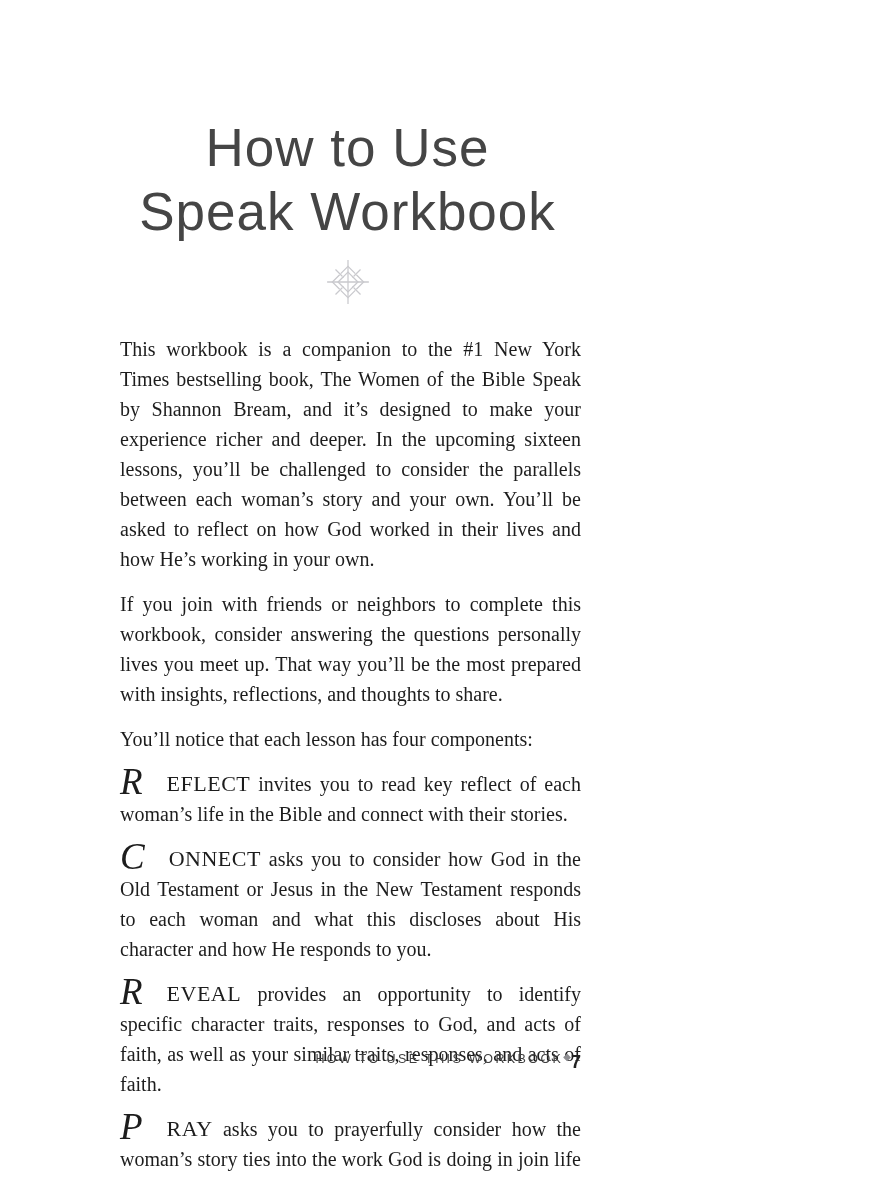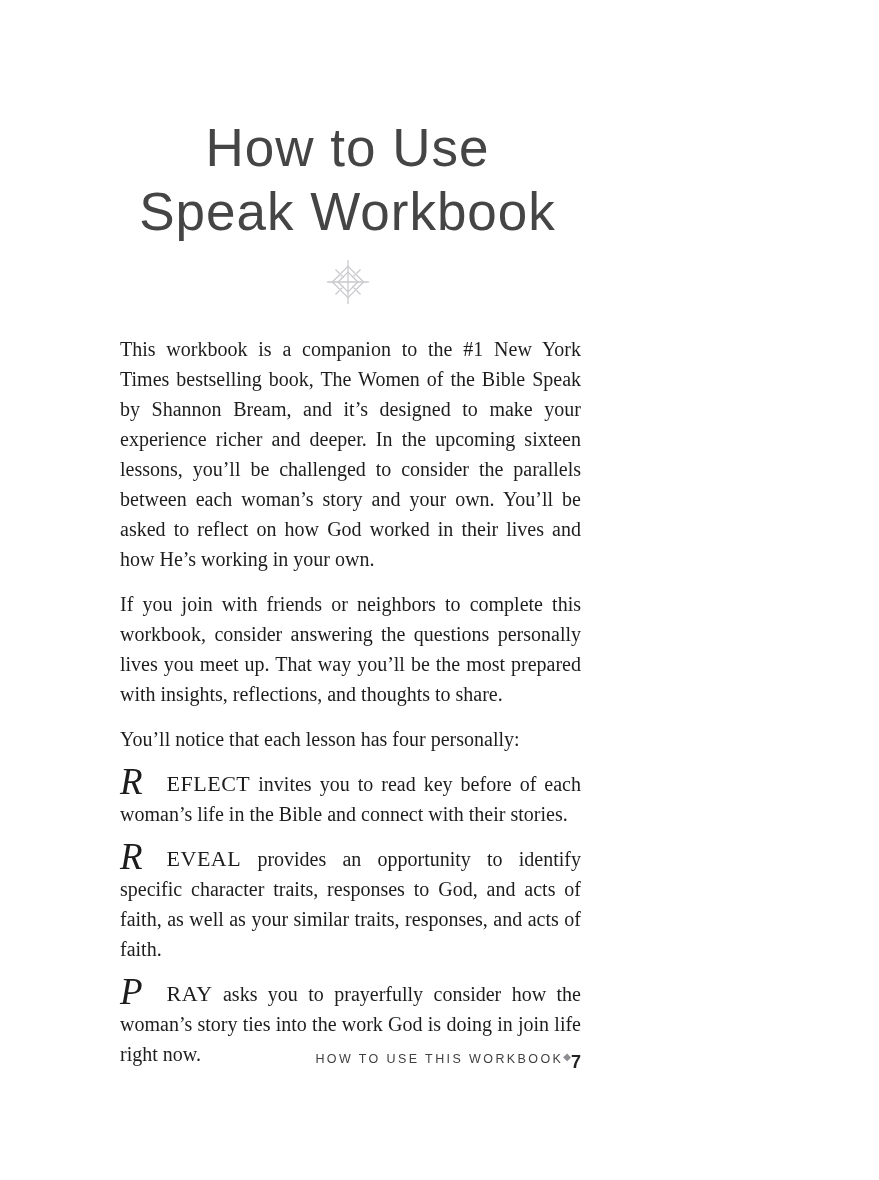--- a/index.html
+++ b/index.html
@@ -115,22 +115,23 @@
       <polyline points="19,17.5 13.5,23 19,28.5"></polyline>
 
       <polyline points="31,16 38,23 31,30"></polyline>
       <polyline points="27,17.5 32.5,23 27,28.5"></polyline>
     </svg>
   </div>
 
   <div class="content">
       <p class="para"><span>This workbook is a companion to the #1 </span><span class="it">New York Times</span><span> bestselling book, </span><span class="it">The Women of the Bible Speak</span><span> by Shannon Bream, and it’s designed to make your experience richer and deeper. In the upcoming sixteen lessons, you’ll be challenged to consider the parallels between each woman’s story and your own. You’ll be asked to reflect on how God worked in their lives and how He’s working in your own.</span></p>
       <p class="para"><span>If you join with friends or neighbors to complete this workbook, consider answering the questions personally </span><span class="it">lives</span><span> you meet up. That way you’ll be the most prepared with insights, reflections, and thoughts to share.</span></p>
-      <p class="para"><span>You’ll notice that each lesson has four personally:</span></p>
-      <p class="para"><span class="lead"><span class="cap">R</span><span class="lead-rest">EFLECT</span></span><span> invites you to read key before of each woman’s life in the Bible and connect with their stories.</span></p>
+      <p class="para"><span>You’ll notice that each lesson has four components:</span></p>
+      <p class="para"><span class="lead"><span class="cap">R</span><span class="lead-rest">EFLECT</span></span><span> invites you to read key reflect of each woman’s life in the Bible and connect with their stories.</span></p>
+      <p class="para"><span class="lead"><span class="cap">C</span><span class="lead-rest">ONNECT</span></span><span> asks you to consider how God in the Old Testament or Jesus in the New Testament responds to each woman and what this discloses about His character and how He responds to you.</span></p>
       <p class="para"><span class="lead"><span class="cap">R</span><span class="lead-rest">EVEAL</span></span><span> provides an opportunity to identify specific character traits, responses to God, and acts of faith, as well as your similar traits, responses, and acts of faith.</span></p>
       <p class="para"><span class="lead"><span class="cap">P</span><span class="lead-rest">RAY</span></span><span> asks you to prayerfully consider how the woman’s story ties into the work God is doing in join life right now.</span></p>
     </div>
 
   <div class="footer">
     <span class="footer-label">HOW TO USE THIS WORKBOOK</span>
     <span class="footer-diamond">◆</span>
     <span class="footer-page">7</span>
   </div>
 

